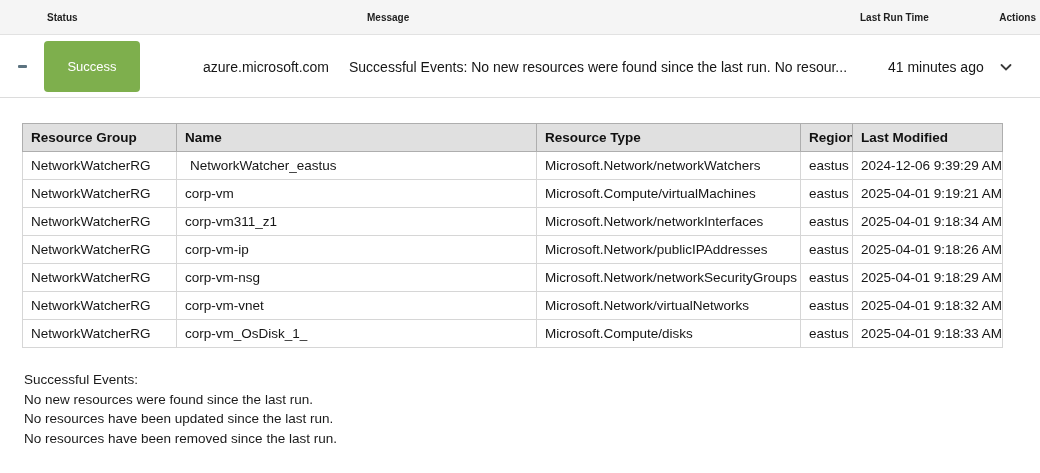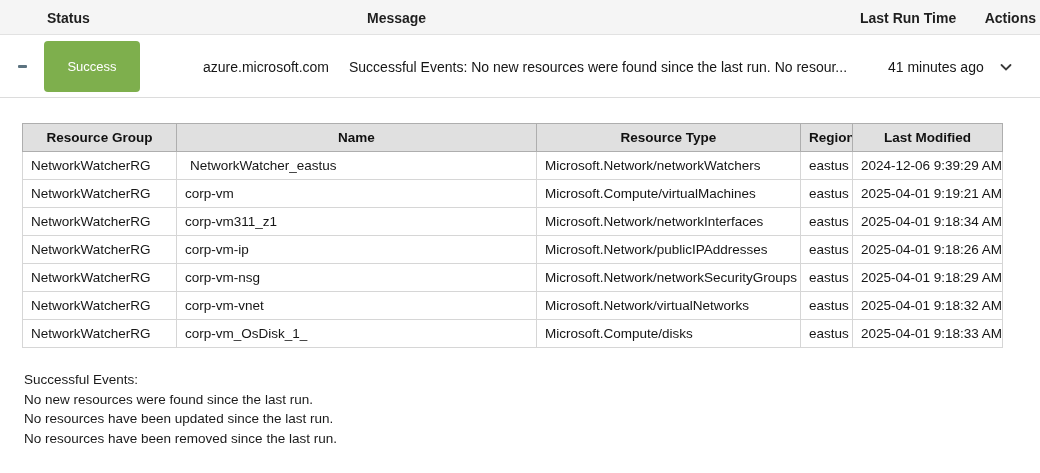--- a/index.html
+++ b/index.html
@@ -14,21 +14,21 @@
   .outer-header {
     position: relative;
     height: 35px;
     background: #f5f5f5;
     border-bottom: 1px solid #e2e2e2;
   }
   .outer-header .hcell {
     position: absolute;
     top: 0; height: 35px;
     display: flex; align-items: center;
-    font-size: 14px; font-weight: bold; color: #1f1f1f;
+    font-size: 10px; font-weight: bold; color: #1f1f1f;
     white-space: nowrap;
   }
   .h-status   { left: 47px; }
   .h-device   { left: 203px; margin-top: 40px; }
   .h-message  { left: 367px; }
   .h-lastrun  { left: 860px; }
   .h-actions  { right: 4px; }
 
   
   .device-row {
@@ -71,21 +71,21 @@
     font-size: 13.5px;
   }
   table.resource-table col.c-group { width: 154px; }
   table.resource-table col.c-name  { width: 360px; }
   table.resource-table col.c-type  { width: 264px; }
   table.resource-table col.c-region{ width: 52px; }
   table.resource-table col.c-mod   { width: 150px; }
   table.resource-table th {
     background: #e0e0e0;
     border: 1px solid #aeaeae;
-    text-align: center;
+    text-align: left;
     font-weight: bold;
     color: #111111;
     padding: 5px 8px;
     line-height: 17px;
     white-space: nowrap;
     overflow: hidden;
   }
   table.resource-table td {
     background: #ffffff;
     border: 1px solid #d6d6d6;

